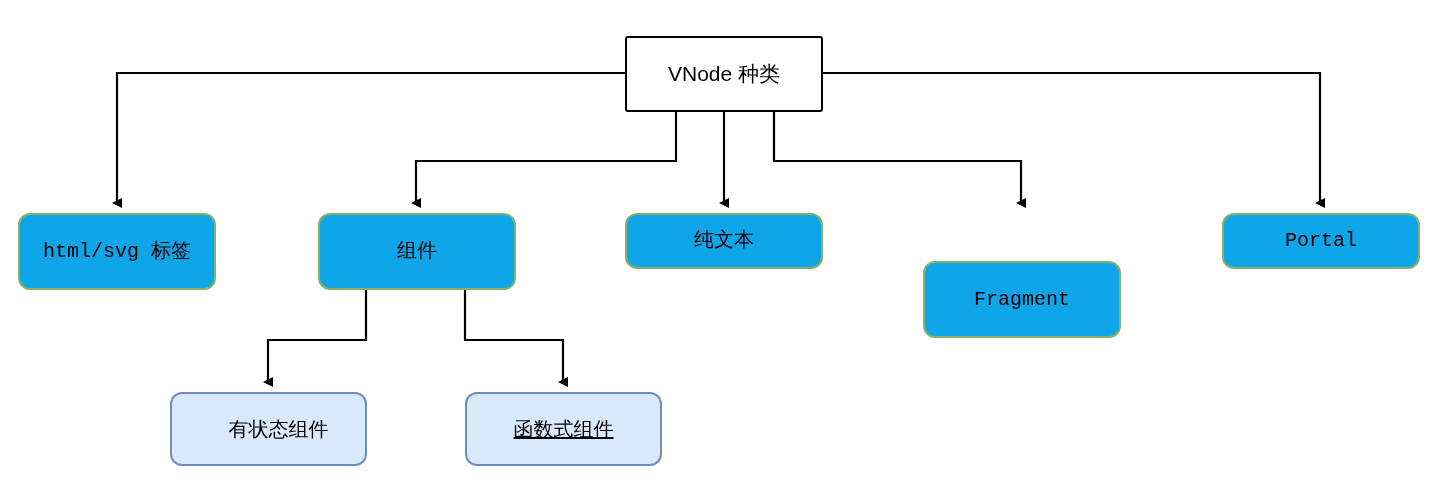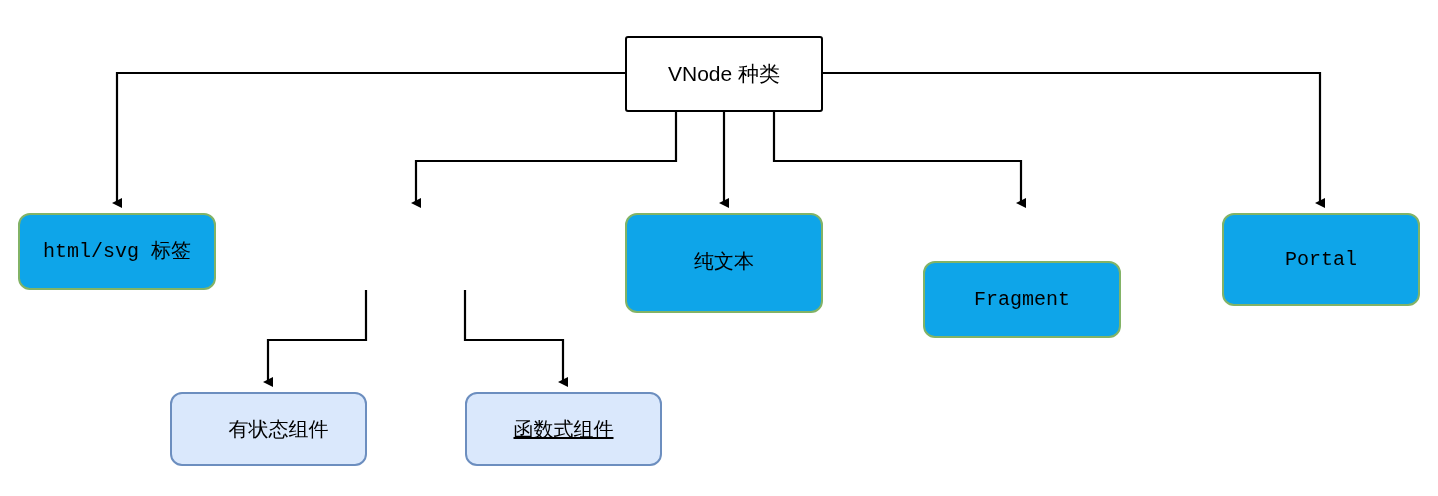--- a/index.html
+++ b/index.html
@@ -96,30 +96,33 @@
   </svg>
 
   <div class="node node-root" style="left:625px; top:36px; width:198px; height:76px;">
     <span class="node-label">VNode 种类</span>
   </div>
 
   <div class="node node-green" style="left:18px; top:213px; width:198px; height:77px;">
     <span class="node-label">html/svg 标签</span>
   </div>
 
+  <div class="node node-green" style="left:318px; top:213px; width:198px; height:77px;">
+    <span class="node-label">组件</span>
+  </div>
 
-  <div class="node node-green" style="left:625px; top:213px; width:198px; height:100px;">
+  <div class="node node-green" style="left:625px; top:213px; width:198px; height:56px;">
     <span class="node-label">纯文本</span>
   </div>
 
   <div class="node node-green" style="left:923px; top:213px; width:198px; height:77px;margin-top:48px;">
     <span class="node-label">Fragment</span>
   </div>
 
-  <div class="node node-green" style="left:1222px; top:213px; width:198px; height:93px;">
+  <div class="node node-green" style="left:1222px; top:213px; width:198px; height:56px;">
     <span class="node-label">Portal</span>
   </div>
 
   <div class="node node-blue" style="left:170px; top:392px; width:197px; height:74px;padding-left:20px;">
     <span class="node-label">有状态组件</span>
   </div>
 
   <div class="node node-blue" style="left:465px; top:392px; width:197px; height:74px;text-decoration:underline;">
     <span class="node-label">函数式组件</span>
   </div>

